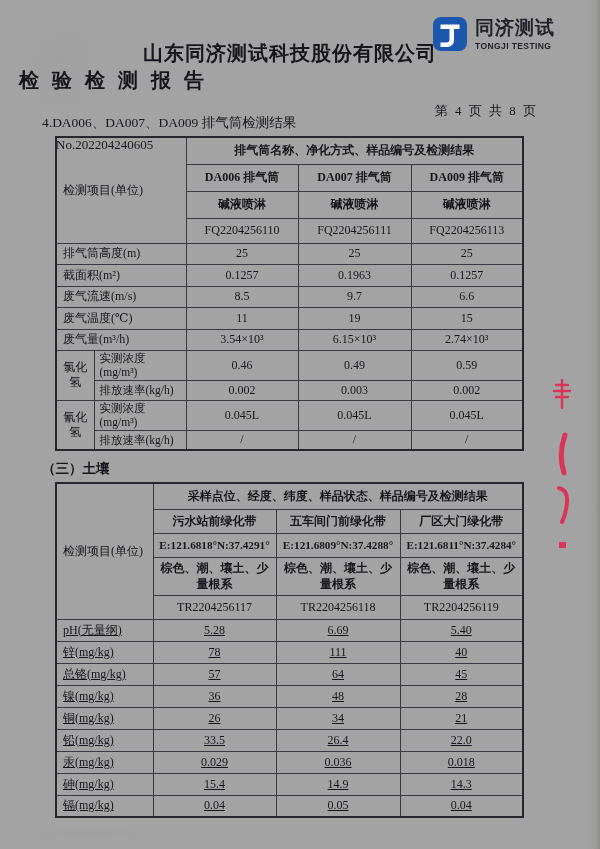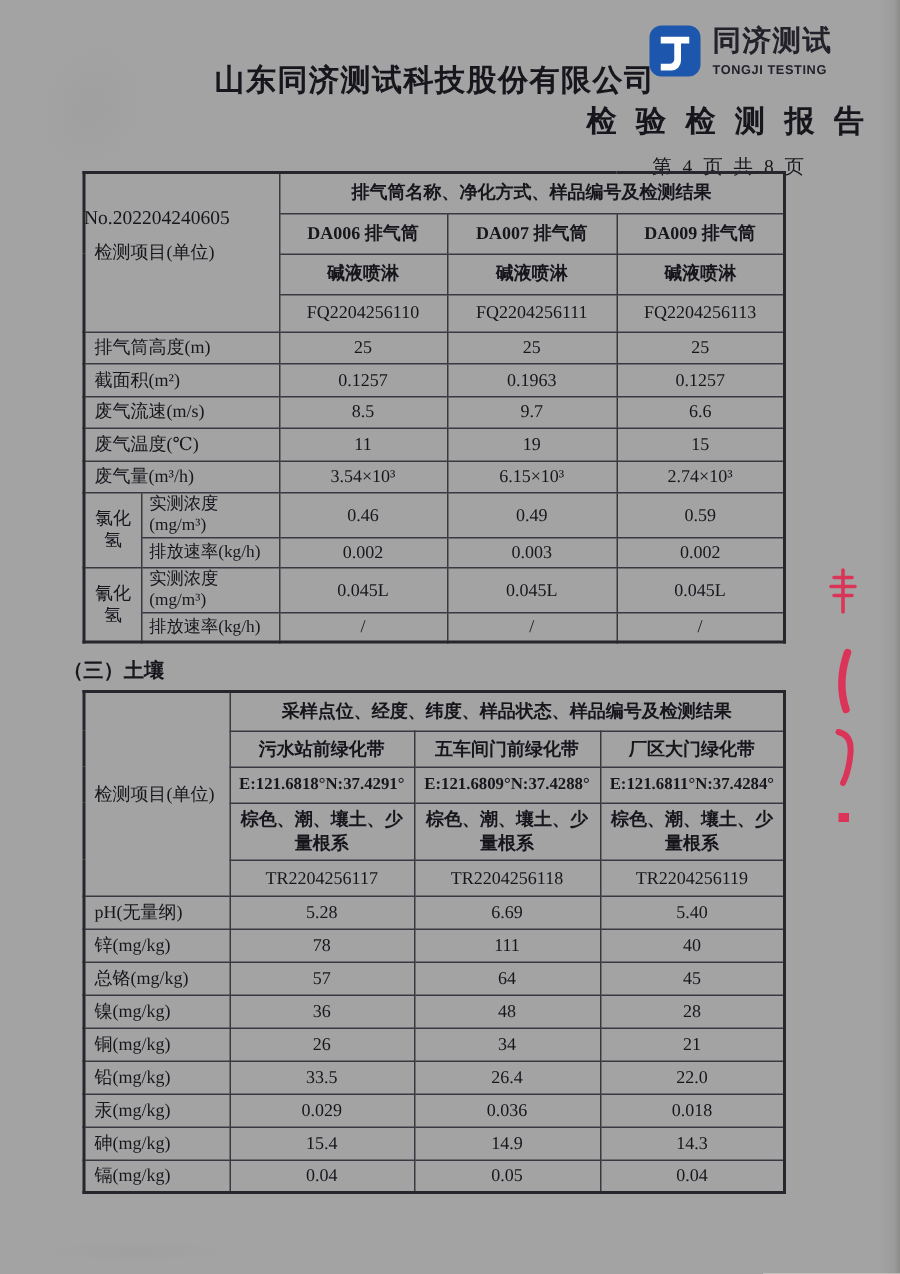--- a/index.html
+++ b/index.html
@@ -28,43 +28,43 @@
   .logo { position:absolute; top:16px; right:38px; width:130px; display:flex; align-items:flex-start; gap:7px; }
   .logo-icon { flex:0 0 auto; }
   .logo-text { display:flex; flex-direction:column; margin-top:2px; }
   .logo-cn { font-size:19px; font-weight:bold; color:#23222b; letter-spacing:1px;
              font-family:"Liberation Sans","DejaVu Sans",sans-serif; line-height:1.1; white-space:nowrap; }
   .logo-en { font-size:8.5px; font-weight:bold; color:#23222b; letter-spacing:0.4px;
              font-family:"Liberation Sans","DejaVu Sans",sans-serif; margin-top:2px; white-space:nowrap; }
 
   .company { position:absolute; top:40px; left:0; width:580px; text-align:center;
              font-size:20px; font-weight:bold; letter-spacing:1px; white-space:nowrap; }
-  .report-title { position:absolute; top:67px; left:0; width:580px; text-align:right;
-                  font-size:20px; font-weight:bold; letter-spacing:4px; white-space:nowrap; }
+  .report-title { position:absolute; top:67px; left:0; width:580px; text-align:left;
+                  font-size:20px; font-weight:bold; letter-spacing:4px; white-space:nowrap;padding-left:19px; }
   .report-no { position:absolute; top:89px; left:56px; font-size:13px;margin-top:48px; }
   .page-indicator { position:absolute; top:102px; right:62px; font-size:13px; letter-spacing:2px;margin-left:48px; }
 
   
   .content { position:absolute; top:114px; left:42px; width:520px; }
   .sec-title { font-size:13.5px; margin:0 0 4px 0; white-space:nowrap; }
   .sec-title.bold { font-weight:bold; margin-top:9px; }
 
   table.doc-table { border-collapse:collapse; table-layout:fixed; margin-left:13px;
                     border:2px solid #27262c; }
   .doc-table td { border:1px solid #3a3840; font-size:12px; text-align:center;
                   vertical-align:middle; padding:0 3px; line-height:1.25; overflow:hidden; }
   .hdr { font-weight:bold; }
   .lbl { text-align:left !important; padding-left:6px !important; }
   .sub-lbl { text-align:left !important; padding-left:5px !important; font-size:11.5px !important; }
   .coord { font-size:11.2px !important; font-weight:bold; }
   .state { font-weight:bold; line-height:1.35 !important; }
 
   tr.rh27 { height:27px; } tr.rh25 { height:25px; } tr.rh22 { height:21.5px;padding-left:28px; }
   tr.rh20 { height:20px; } tr.rh26 { height:26px; } tr.rh24 { height:24px; }
-  tr.rh38 { height:38px; } tr.rh22b { height:22px; }
+  tr.rh38 { height:38px; } tr.rh22b { height:22px;text-decoration:underline; }
 
   
   .stamp-marks { position:absolute; left:546px; top:375px; opacity:0.9; }
 </style>
 </head>
 <body>
 
 <div class="page">
   <div class="corner-smudge"></div>
   <div class="bottom-smudge"></div>
@@ -82,20 +82,21 @@
     </span>
   </div>
 
   <div class="company">山东同济测试科技股份有限公司</div>
   <div class="report-title">检 验 检 测 报 告</div>
   <div class="report-no">No.202204240605</div>
   <div class="page-indicator">第 4 页 共 8 页</div>
 
   <div class="content">
 
+    <div class="sec-title">4.DA006、DA007、DA009 排气筒检测结果</div>
 
     <table class="doc-table">
       <colgroup>
           <col style="width:38px">
           <col style="width:92px">
           <col style="width:112px">
           <col style="width:113px">
           <col style="width:112px">
         </colgroup>
       <tbody>

